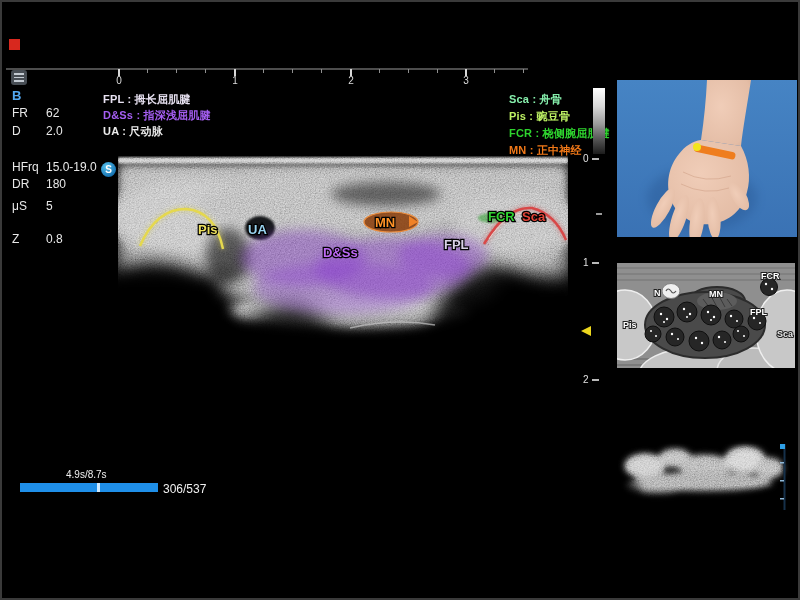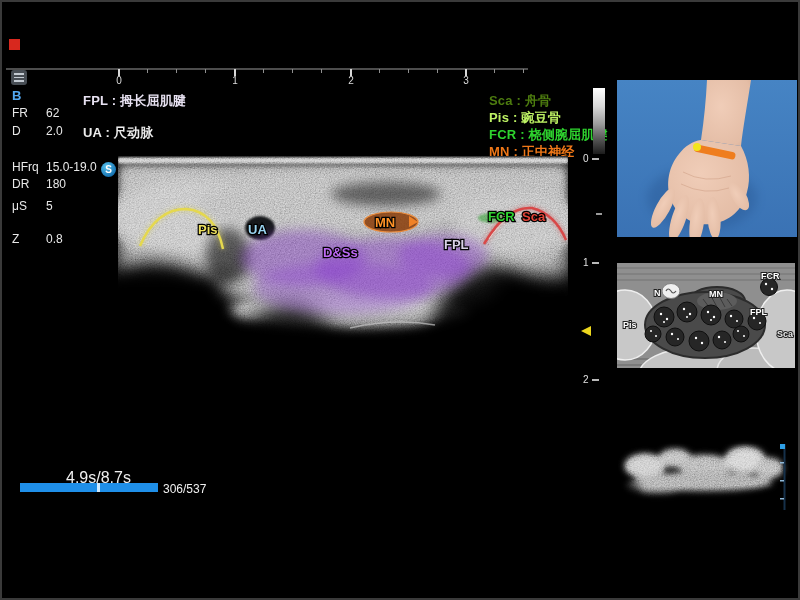--- a/index.html
+++ b/index.html
@@ -8,41 +8,41 @@
     font-family:"Liberation Sans","DejaVu Sans",sans-serif;
     box-shadow:inset 0 0 0 2px #3a3a3a;
   }
   .abs{position:absolute;}
   
   #mode-badge{left:12px;top:88px;color:#53a9f2;font-weight:bold;font-size:13px;}
   .prow{left:12px;width:130px;height:18px;color:#e8e8e8;font-size:12px;}
   .prow .plabel{position:absolute;left:0;top:0;}
   .prow .pvalue{position:absolute;left:34px;top:0;}
   
-  .legend-row{font-size:13px;font-weight:bold;letter-spacing:.2px;white-space:nowrap;}
+  .legend-row{font-size:11px;font-weight:bold;letter-spacing:.2px;white-space:nowrap;margin-left:20px;}
   
   .tickmaj{position:absolute;top:69px;width:2px;height:7px;background:#d8d8d8;}
   .tickmin{position:absolute;top:69px;width:1px;height:4px;background:#8f8f8f;}
   .ticknum{position:absolute;top:75px;width:14px;text-align:center;color:#dcdcdc;font-size:10px;}
   
   .dtick{position:absolute;color:#e0e0e0;font-size:10px;display:flex;align-items:center;gap:3px;}
   .dtick i{display:block;width:7px;height:2px;background:#b8b8b8;}
   .dhalf{position:absolute;width:6px;height:2px;background:#9a9a9a;}
   #focus-arrow{width:0;height:0;border-top:5px solid transparent;border-bottom:5px solid transparent;border-right:10px solid #ecd71e;}
   
   #graybar{left:593px;top:88px;width:12px;height:66px;background:linear-gradient(#ffffff,#d8d8d8 28%,#9a9a9a 55%,#4f4f4f 80%,#1c1c1c);}
   
   #menu-btn{left:11px;top:70px;width:16px;height:15px;background:#474d54;border-radius:3px;display:flex;flex-direction:column;justify-content:center;gap:2px;align-items:center;cursor:pointer;}
   #menu-btn i{display:block;width:10px;height:1.5px;background:#c3cad2;}
   
   #rec{left:9px;top:39px;width:11px;height:11px;background:#d8281e;}
   
   #s-logo{left:101px;top:162px;width:15px;height:15px;border-radius:50%;background:radial-gradient(circle at 35% 30%,#55c2ee,#1a76b4 70%,#0d4a78);color:#fff;font-size:10px;font-weight:bold;display:flex;align-items:center;justify-content:center;}
   
-  #cine-time{left:66px;top:469px;color:#f0f0f0;font-size:16px;}
+  #cine-time{left:66px;top:469px;color:#f0f0f0;font-size:10px;}
   #cine-bar{left:20px;top:483px;width:138px;height:9px;background:#1f8fe8;cursor:pointer;}
   #cine-pos{position:absolute;left:77px;top:0;width:3px;height:9px;background:#cfeaff;}
   #cine-frames{left:163px;top:482px;color:#f0f0f0;font-size:12px;}
   .thumb{cursor:pointer;}
   svg text{font-family:"Liberation Sans","DejaVu Sans",sans-serif;}
 </style>
 </head>
 <body>
 
 <div id="screen">
@@ -124,22 +124,23 @@
   <div class="abs prow" style="top:199px">
       <span class="plabel">μS</span>
       <span class="pvalue">5</span>
     </div>
   <div class="abs prow" style="top:232px">
       <span class="plabel">Z</span>
       <span class="pvalue">0.8</span>
     </div>
 
   <div class="abs legend-row" style="left: 83px; top: 92px; color: rgb(232, 226, 242);">FPL : 拇长屈肌腱</div>
+  <div class="abs legend-row" style="left: 83px; top: 108px; color: rgb(165, 94, 242);">D&amp;Ss : 指深浅屈肌腱</div>
   <div class="abs legend-row" style="left: 83px; top: 124px; color: rgb(236, 236, 236);">UA : 尺动脉</div>
-  <div class="abs legend-row" style="left: 489px; top: 92px; color: #4d7c0f;">Sca : 舟骨</div>
+  <div class="abs legend-row" style="left: 489px; top: 92px; color: #86efac;">Sca : 舟骨</div>
   <div class="abs legend-row" style="left: 489px; top: 109px; color: #bef264;">Pis : 豌豆骨</div>
   <div class="abs legend-row" style="left: 489px; top: 126px; color: rgb(46, 211, 46);">FCR : 桡侧腕屈肌腱</div>
   <div class="abs legend-row" style="left: 489px; top: 143px; color: rgb(240, 120, 24);">MN : 正中神经</div>
 
   <div id="s-logo" class="abs">S</div>
 
   <svg class="abs" style="left:118px;top:156px" width="450" height="284" viewBox="0 0 450 284">
     <rect width="450" height="284" fill="#000"></rect>
     <g>
       <rect x="0" y="2" width="450" height="5" fill="#d2d2d2" style="filter:blur(1.5px)"></rect>

